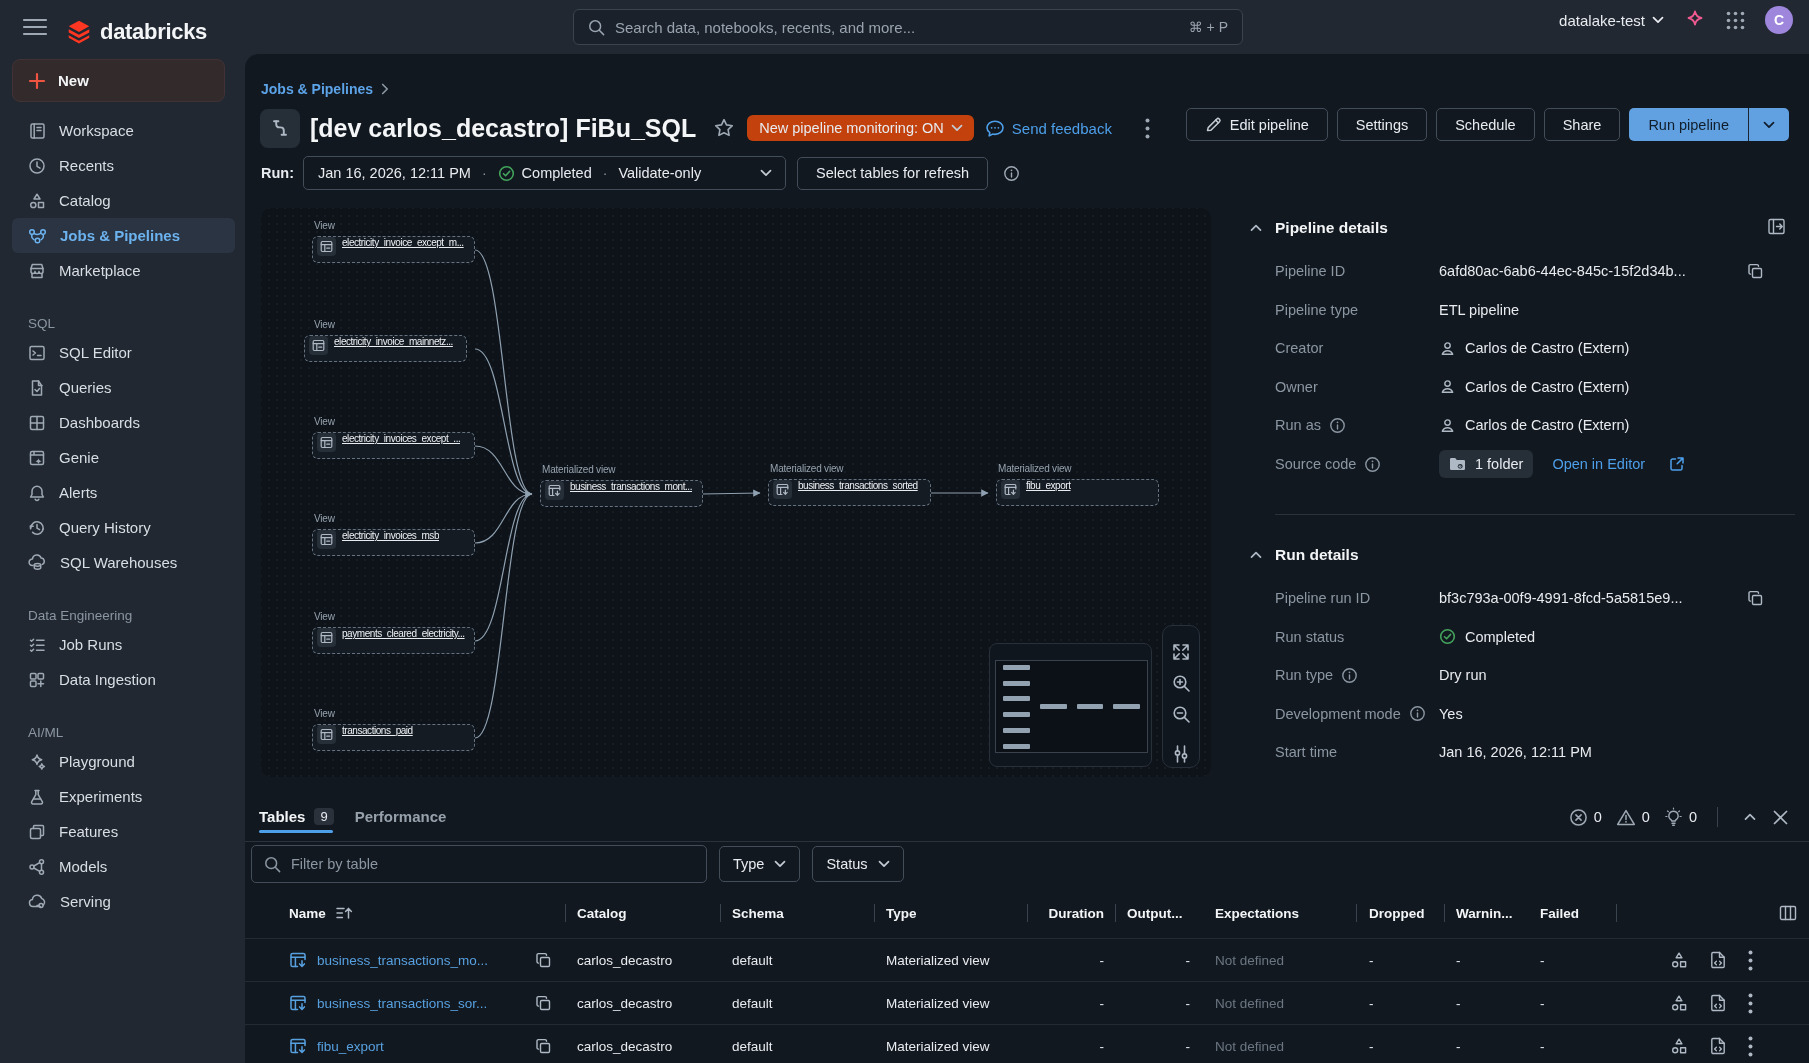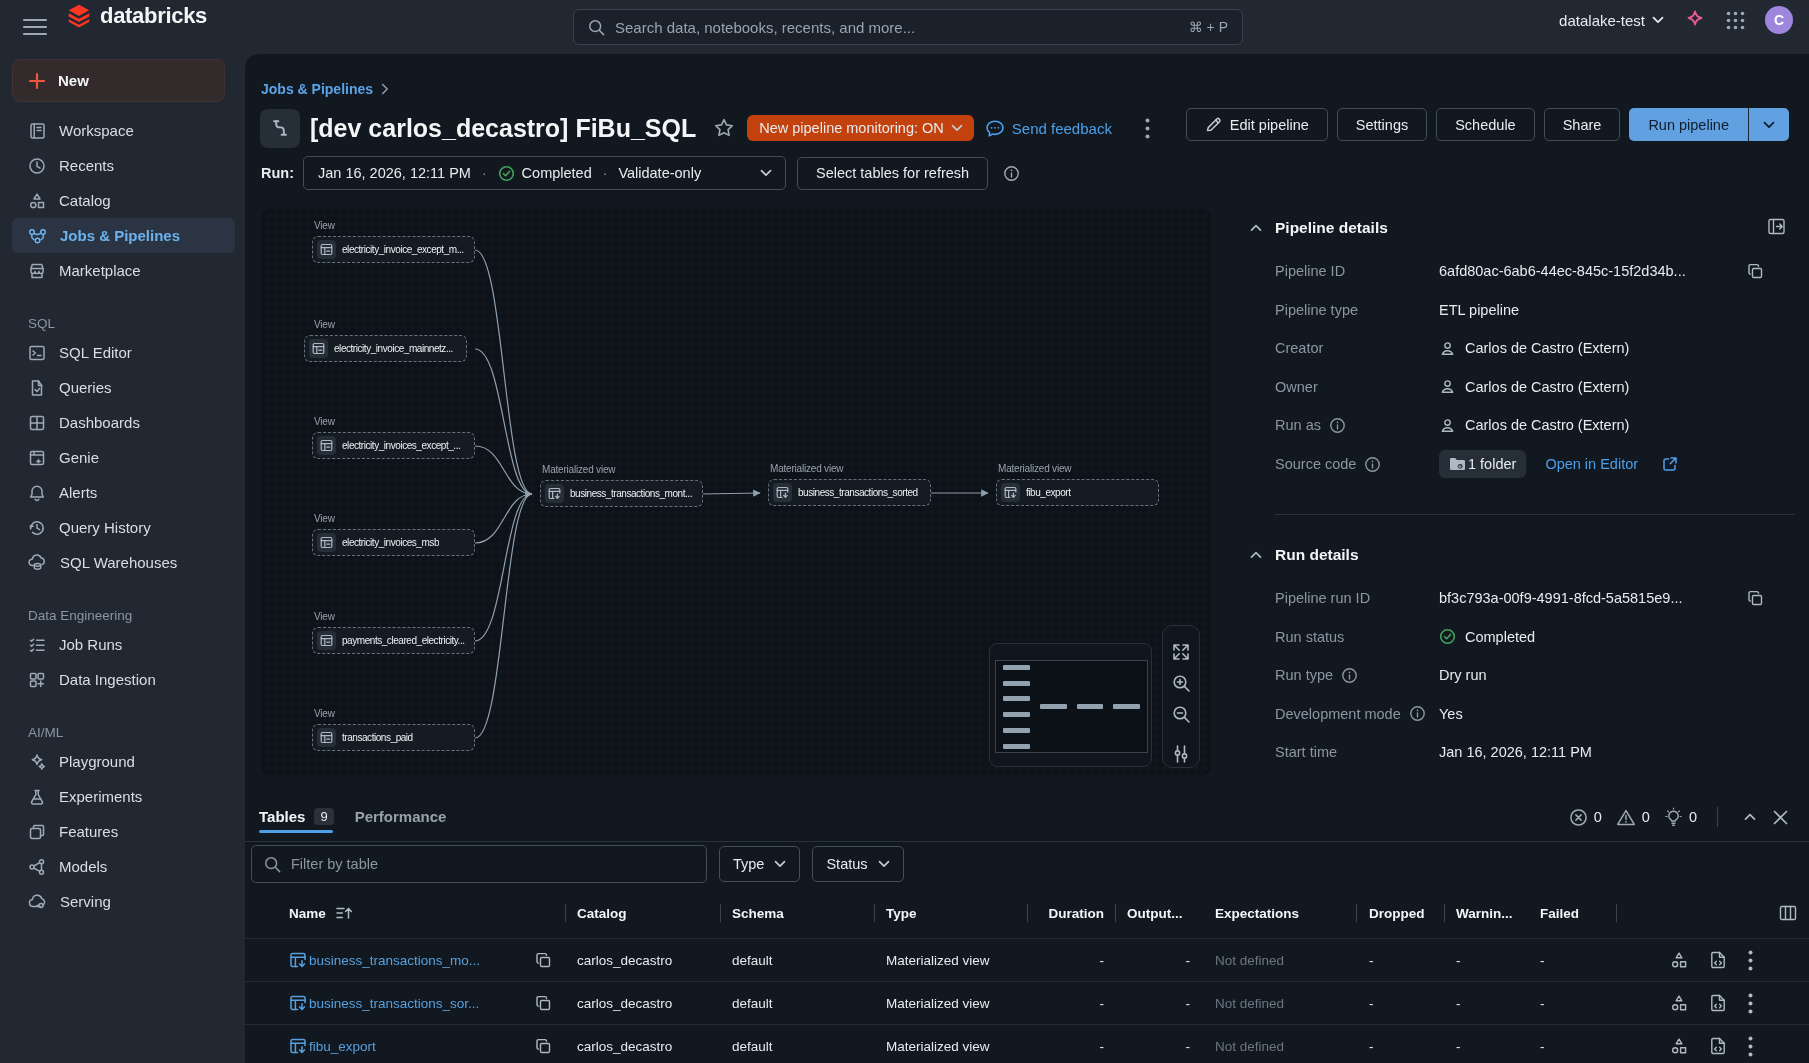--- a/index.html
+++ b/index.html
@@ -4,21 +4,21 @@
 <style>
   * { margin:0; padding:0; box-sizing:border-box; }
   html,body { width:1809px; height:1063px; overflow:hidden; background:#212831;
     font-family:"Liberation Sans", sans-serif; color:#E8EBF0; }
   svg { display:block; }
 
   
   .topbar { position:absolute; left:0; top:0; width:1809px; height:54px; background:#212831; }
   .hamburger { position:absolute; left:22px; top:15px; width:28px; height:24px; color:#9FA9B5;
     background:none; border:none; cursor:pointer; }
-  .logo { position:absolute; left:66px; top:3px; display:flex; align-items:center; gap:8px; }
+  .logo { position:absolute; left:66px; top:19px; display:flex; align-items:center; gap:8px; }
   .logo-word { font-size:22px; font-weight:700; letter-spacing:-0.3px; color:#F3F5F7; }
   .searchbox { position:absolute; left:573px; top:9px; width:670px; height:36px; background:#1A212A;
     border:1px solid #3A434E; border-radius:6px; display:flex; align-items:center; padding:0 14px;
     gap:10px; color:#99A4B0; }
   .searchbox .ph { font-size:15px; color:#99A4B0; flex:1; }
   .searchbox .kbd { font-size:14px; color:#99A4B0; }
   .top-right { position:absolute; right:16px; top:0; height:40px; display:flex; align-items:center; gap:20px; }
   .ws-switch { display:flex; align-items:center; gap:7px; font-size:15px; color:#E8EBF0; background:none;
     border:none; cursor:pointer; }
   .icon-btn { background:none; border:none; cursor:pointer; color:#9FA9B5; display:flex; align-items:center; }
@@ -82,21 +82,21 @@
   .select-tables-btn { margin-left:11px; }
   .run-info { margin-left:15px; color:#9FA9B5; display:flex; }
 
   
   .dag { position:absolute; left:16px; top:154px; width:950px; height:569px; border-radius:10px;
     background-color:#0D1319;
     background-image:radial-gradient(circle, #161C23 0.8px, transparent 1px);
     background-size:8px 8px; background-position:4px 4px; }
   .edges { position:absolute; left:0; top:0; }
   .dag-node { position:absolute; width:163px; height:27px; background:#141B23; border:1px dashed #66727F;
-    border-radius:6px; display:flex; align-items:center; padding:0 6px 0 4px; gap:6px; cursor:pointer; }
+    border-radius:6px; display:flex; padding:0 6px 0 4px; gap:6px; cursor:pointer;text-decoration:underline; }
   .dag-node .nbox { width:19px; height:19px; background:#262E38; border-radius:4px; flex:none;
     display:flex; align-items:center; justify-content:center; color:#AEB9C5; }
   .dag-node .nname { font-size:10px; font-weight:400; color:#EDF0F4; letter-spacing:-0.45px; white-space:nowrap;
     overflow:hidden; }
   .dag-type { position:absolute; font-size:10px; letter-spacing:-0.2px; color:#97A2AE; white-space:nowrap; }
 
   .minimap { position:absolute; left:728px; top:435px; width:163px; height:124px; background:#10161D;
     border:1px solid #28303A; border-radius:8px; }
   .minimap .inner { position:absolute; left:5px; top:16px; width:153px; height:93px; background:#0C1117;
     border:1px solid #39424D; }
@@ -116,21 +116,21 @@
   .prow { position:absolute; left:1030px; width:520px; height:30px; display:flex; align-items:center; }
   .prow .plabel { width:164px; flex:none; font-size:14.5px; color:#8B96A3; display:flex; align-items:center;
     gap:8px; }
   .prow .pvalue { flex:1; display:flex; align-items:center; gap:9px; font-size:14.5px; color:#E8EBF0;
     white-space:nowrap; }
   .prow .copy { color:#AEB9C5; background:none; border:none; cursor:pointer; display:flex;
     position:absolute; right:31px; }
   .prow .person { color:#AEB9C5; display:flex; }
   .prow .info { color:#8B96A3; display:flex; }
   .folder-pill { height:28px; background:#262E38; border-radius:6px; display:flex; align-items:center;
-    gap:1px; padding:0 10px 0 9px; color:#E8EBF0; }
+    gap:8px; padding:0 10px 0 9px; color:#E8EBF0; }
   .folder-pill .fic { color:#AEB9C5; display:flex; }
   .editor-link { display:flex; align-items:center; gap:24px; color:#4D9FEA; font-size:14.5px;
     text-decoration:none; margin-left:10px; cursor:pointer; }
   .panel-divider { position:absolute; left:1030px; width:520px; height:1px; background:#2A323C; }
   .status-green { color:#43A35C; display:flex; }
 
   
   .bottom-divider { position:absolute; left:0; top:787px; width:1564px; height:1px; background:#2A323C; }
   .tabs-row { position:absolute; left:14px; top:743px; height:40px; display:flex; align-items:center; }
   .tab { display:flex; align-items:center; gap:9px; cursor:pointer; padding-bottom:2px; }
@@ -173,21 +173,21 @@
   .c.warnings { width:87px; padding-left:12px; }
   .c.failed { width:85px; padding-left:9px; }
   .c.actions { flex:1; justify-content:flex-end; padding-right:56px; gap:22px; }
   .tbl-header .c { font-weight:700; color:#F3F5F7; overflow:visible; }
   .tbl-header .sep { position:absolute; left:0; top:50%; margin-top:-9px; width:1px; height:18px;
     background:#39424D; }
   .tbl-header .sort { color:#AEB9C5; margin-left:9px; display:flex; }
   .tbl-header .colcfg { background:none; border:none; color:#AEB9C5; cursor:pointer; display:flex;
     position:absolute; right:12px; }
   .tbl-row .c { color:#E8EBF0; }
-  .name-link { display:flex; align-items:center; gap:2px; color:#57A0E0; cursor:pointer; }
+  .name-link { display:flex; align-items:center; gap:10px; color:#57A0E0; cursor:pointer; }
   .name-link .nic { display:flex; color:#57A0E0; }
   .name-link .ntxt { font-size:13.5px; white-space:nowrap; }
   .c.name .copy { position:absolute; right:13px; color:#AEB9C5; background:none; border:none;
     cursor:pointer; display:flex; }
   .c .dim { color:#6B7682; }
   .row-act { background:none; border:none; color:#AEB9C5; cursor:pointer; display:flex; }
 </style>
 </head>
 <body>
 

